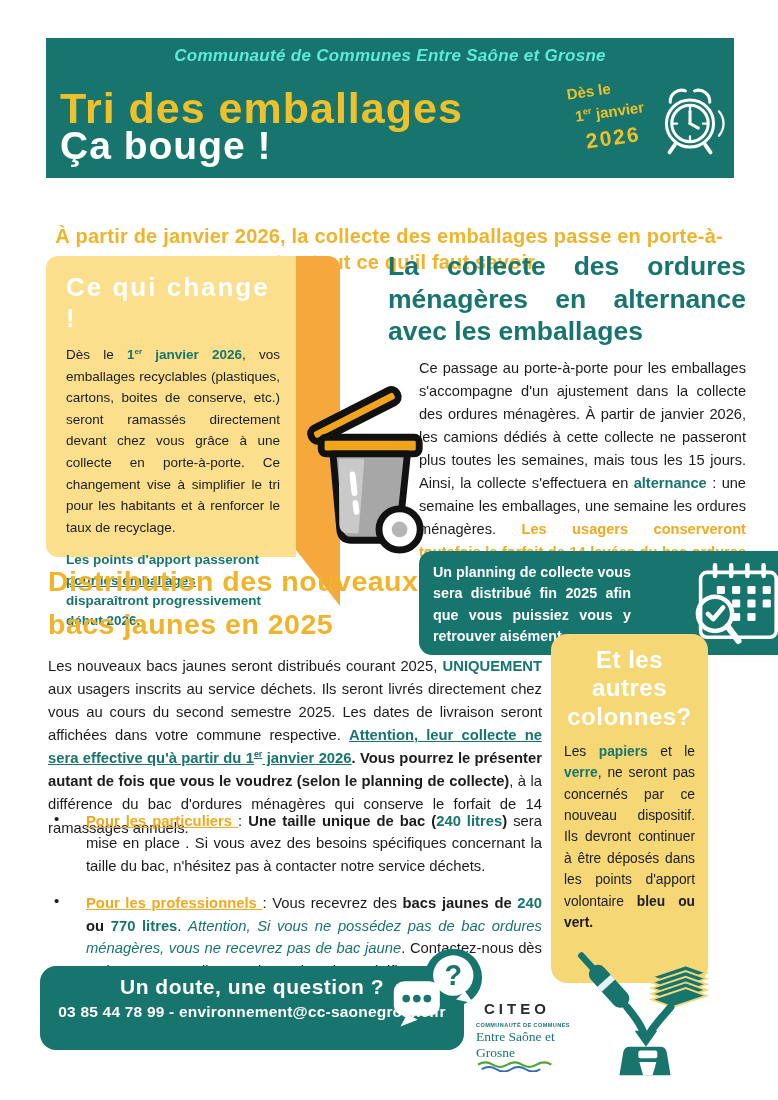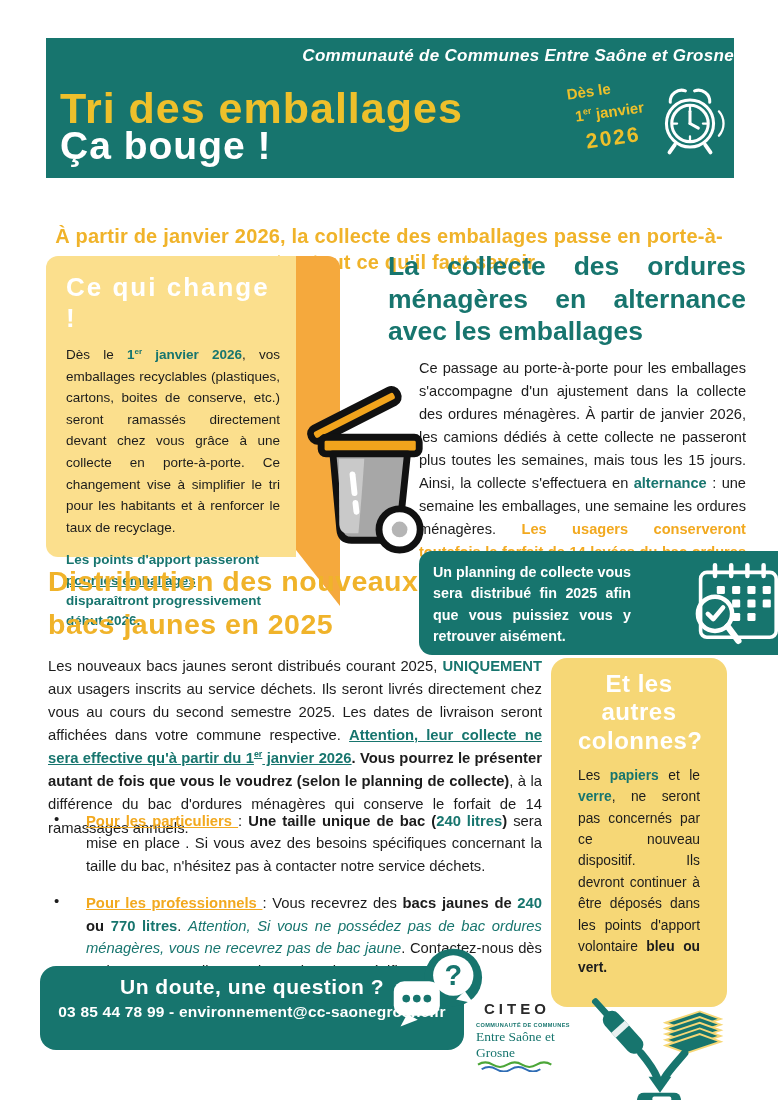--- a/index.html
+++ b/index.html
@@ -10,21 +10,21 @@
     --band:#f5a93d;
     --sidebar-bg:#f6d776;
     --ink:#1c1c1c;
   }
   *{margin:0;padding:0;box-sizing:border-box;}
   body{background:#e8e8e8;font-family:"Liberation Sans",sans-serif;}
   .page{position:relative;width:778px;height:1100px;background:#ffffff;margin:0 auto;overflow:hidden;color:var(--ink);}
 
   
   .header{position:absolute;left:46px;top:38px;width:688px;height:140px;background:var(--teal);}
-  .org-line{position:absolute;left:0;top:8px;width:100%;text-align:right;color:#ffffff;font-style:italic;font-weight:600;font-size:17px;letter-spacing:.3px;}
+  .org-line{position:absolute;left:0;top:8px;width:100%;text-align:center;color:#5eead4;font-style:italic;font-weight:600;font-size:17px;letter-spacing:.3px;}
   .page-title{position:absolute;left:14px;top:30px;font-size:43px;font-weight:700;color:#eec02b;letter-spacing:1px;margin-top:16px;}
   .tagline{position:absolute;left:14px;top:86px;font-size:39px;font-weight:700;color:#fff;letter-spacing:1px;}
   .date-badge{position:absolute;left:512px;top:42px;width:104px;text-align:center;color:#eec02b;transform:rotate(-8deg);font-weight:600;}
   .date-badge .b1{font-size:15px;text-align:left;padding-left:12px;}
   .date-badge .b2{font-size:15px;margin-top:6px;}
   .date-badge .b3{font-size:21px;font-weight:700;margin-top:6px;letter-spacing:2px;}
   .clock{position:absolute;left:606px;top:40px;width:76px;height:88px;}
 
   
   .intro{position:absolute;left:39px;top:184px;width:700px;text-align:center;color:var(--gold);font-weight:700;font-size:20px;line-height:1.3;letter-spacing:.2px;margin-top:39px;}
@@ -46,21 +46,21 @@
 
   
   .dist-heading{position:absolute;left:48px;top:560px;width:400px;color:var(--gold);font-weight:700;font-size:28.5px;line-height:1.5;letter-spacing:.5px;}
   .dist-para{position:absolute;left:48px;top:655px;width:494px;font-size:14.8px;line-height:1.56;text-align:justify;}
   .bullets{position:absolute;left:48px;top:810px;width:494px;list-style:none;}
   .bullets li{display:flex;margin-bottom:15px;}
   .bullet-dot{width:38px;flex:0 0 38px;font-size:15px;padding-left:6px;}
   .bullet-text{flex:1;font-size:14.8px;line-height:1.52;text-align:justify;}
 
   
-  .sidebar-box{position:absolute;left:551px;top:658px;width:176px;height:349px;background:var(--sidebar-bg);border-radius:16px;padding:12px 27px;}
+  .sidebar-box{position:absolute;left:551px;top:634px;width:157px;height:349px;background:var(--sidebar-bg);border-radius:16px;padding:12px 13px;}
   .sidebar-title{color:#fff;font-weight:700;font-size:24px;line-height:1.18;text-align:center;letter-spacing:.5px;}
   .sidebar-para{margin-top:10px;font-size:13.8px;line-height:1.55;text-align:justify;}
   .dropoff-icons{display:block;margin:4px auto 0;width:162px;height:142px;}
 
   
   .contact-box{position:absolute;left:40px;top:966px;width:424px;height:84px;background:var(--teal);border-radius:16px;color:#fff;text-align:center;z-index:1;}
   .contact-q{margin-top:9px;font-size:21px;font-weight:600;letter-spacing:.5px;}
   .contact-s{margin-top:3px;font-size:17px;font-weight:600;letter-spacing:.5px;}
   .contact-e{margin-top:4px;font-size:15.5px;font-weight:600;letter-spacing:.2px;}
   .bubbles{position:absolute;left:388px;top:946px;width:96px;height:84px;z-index:2;}

